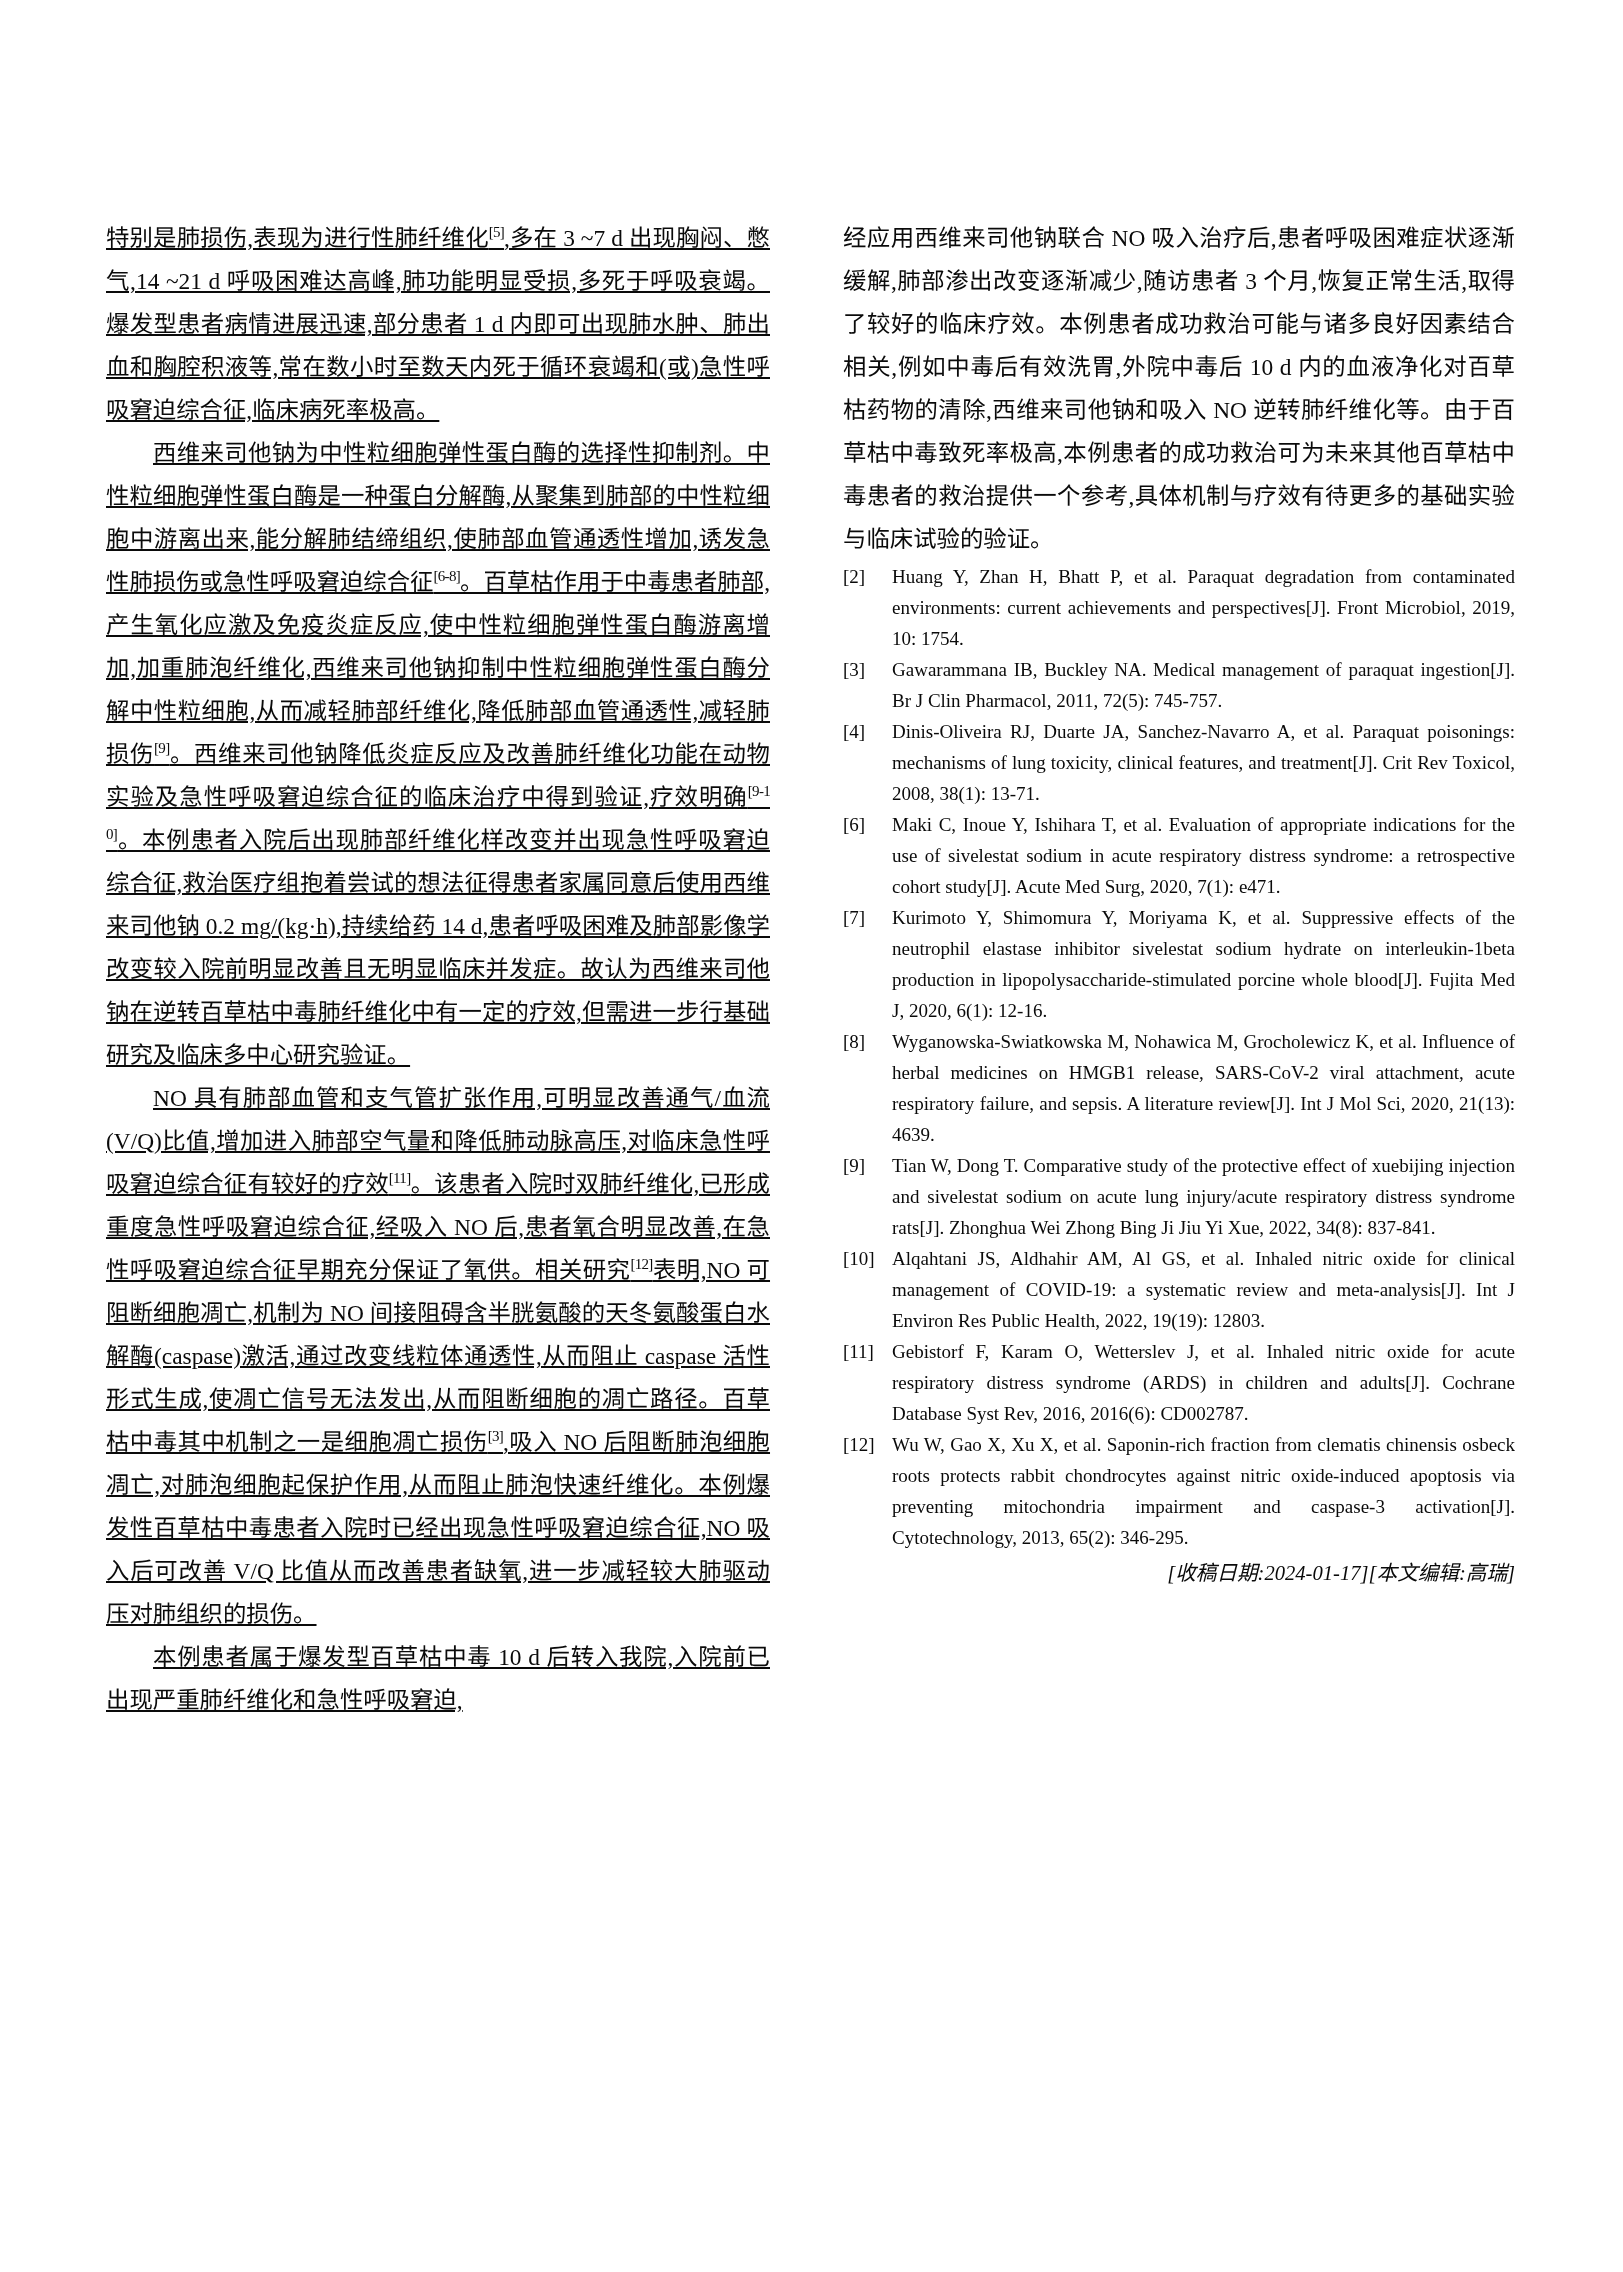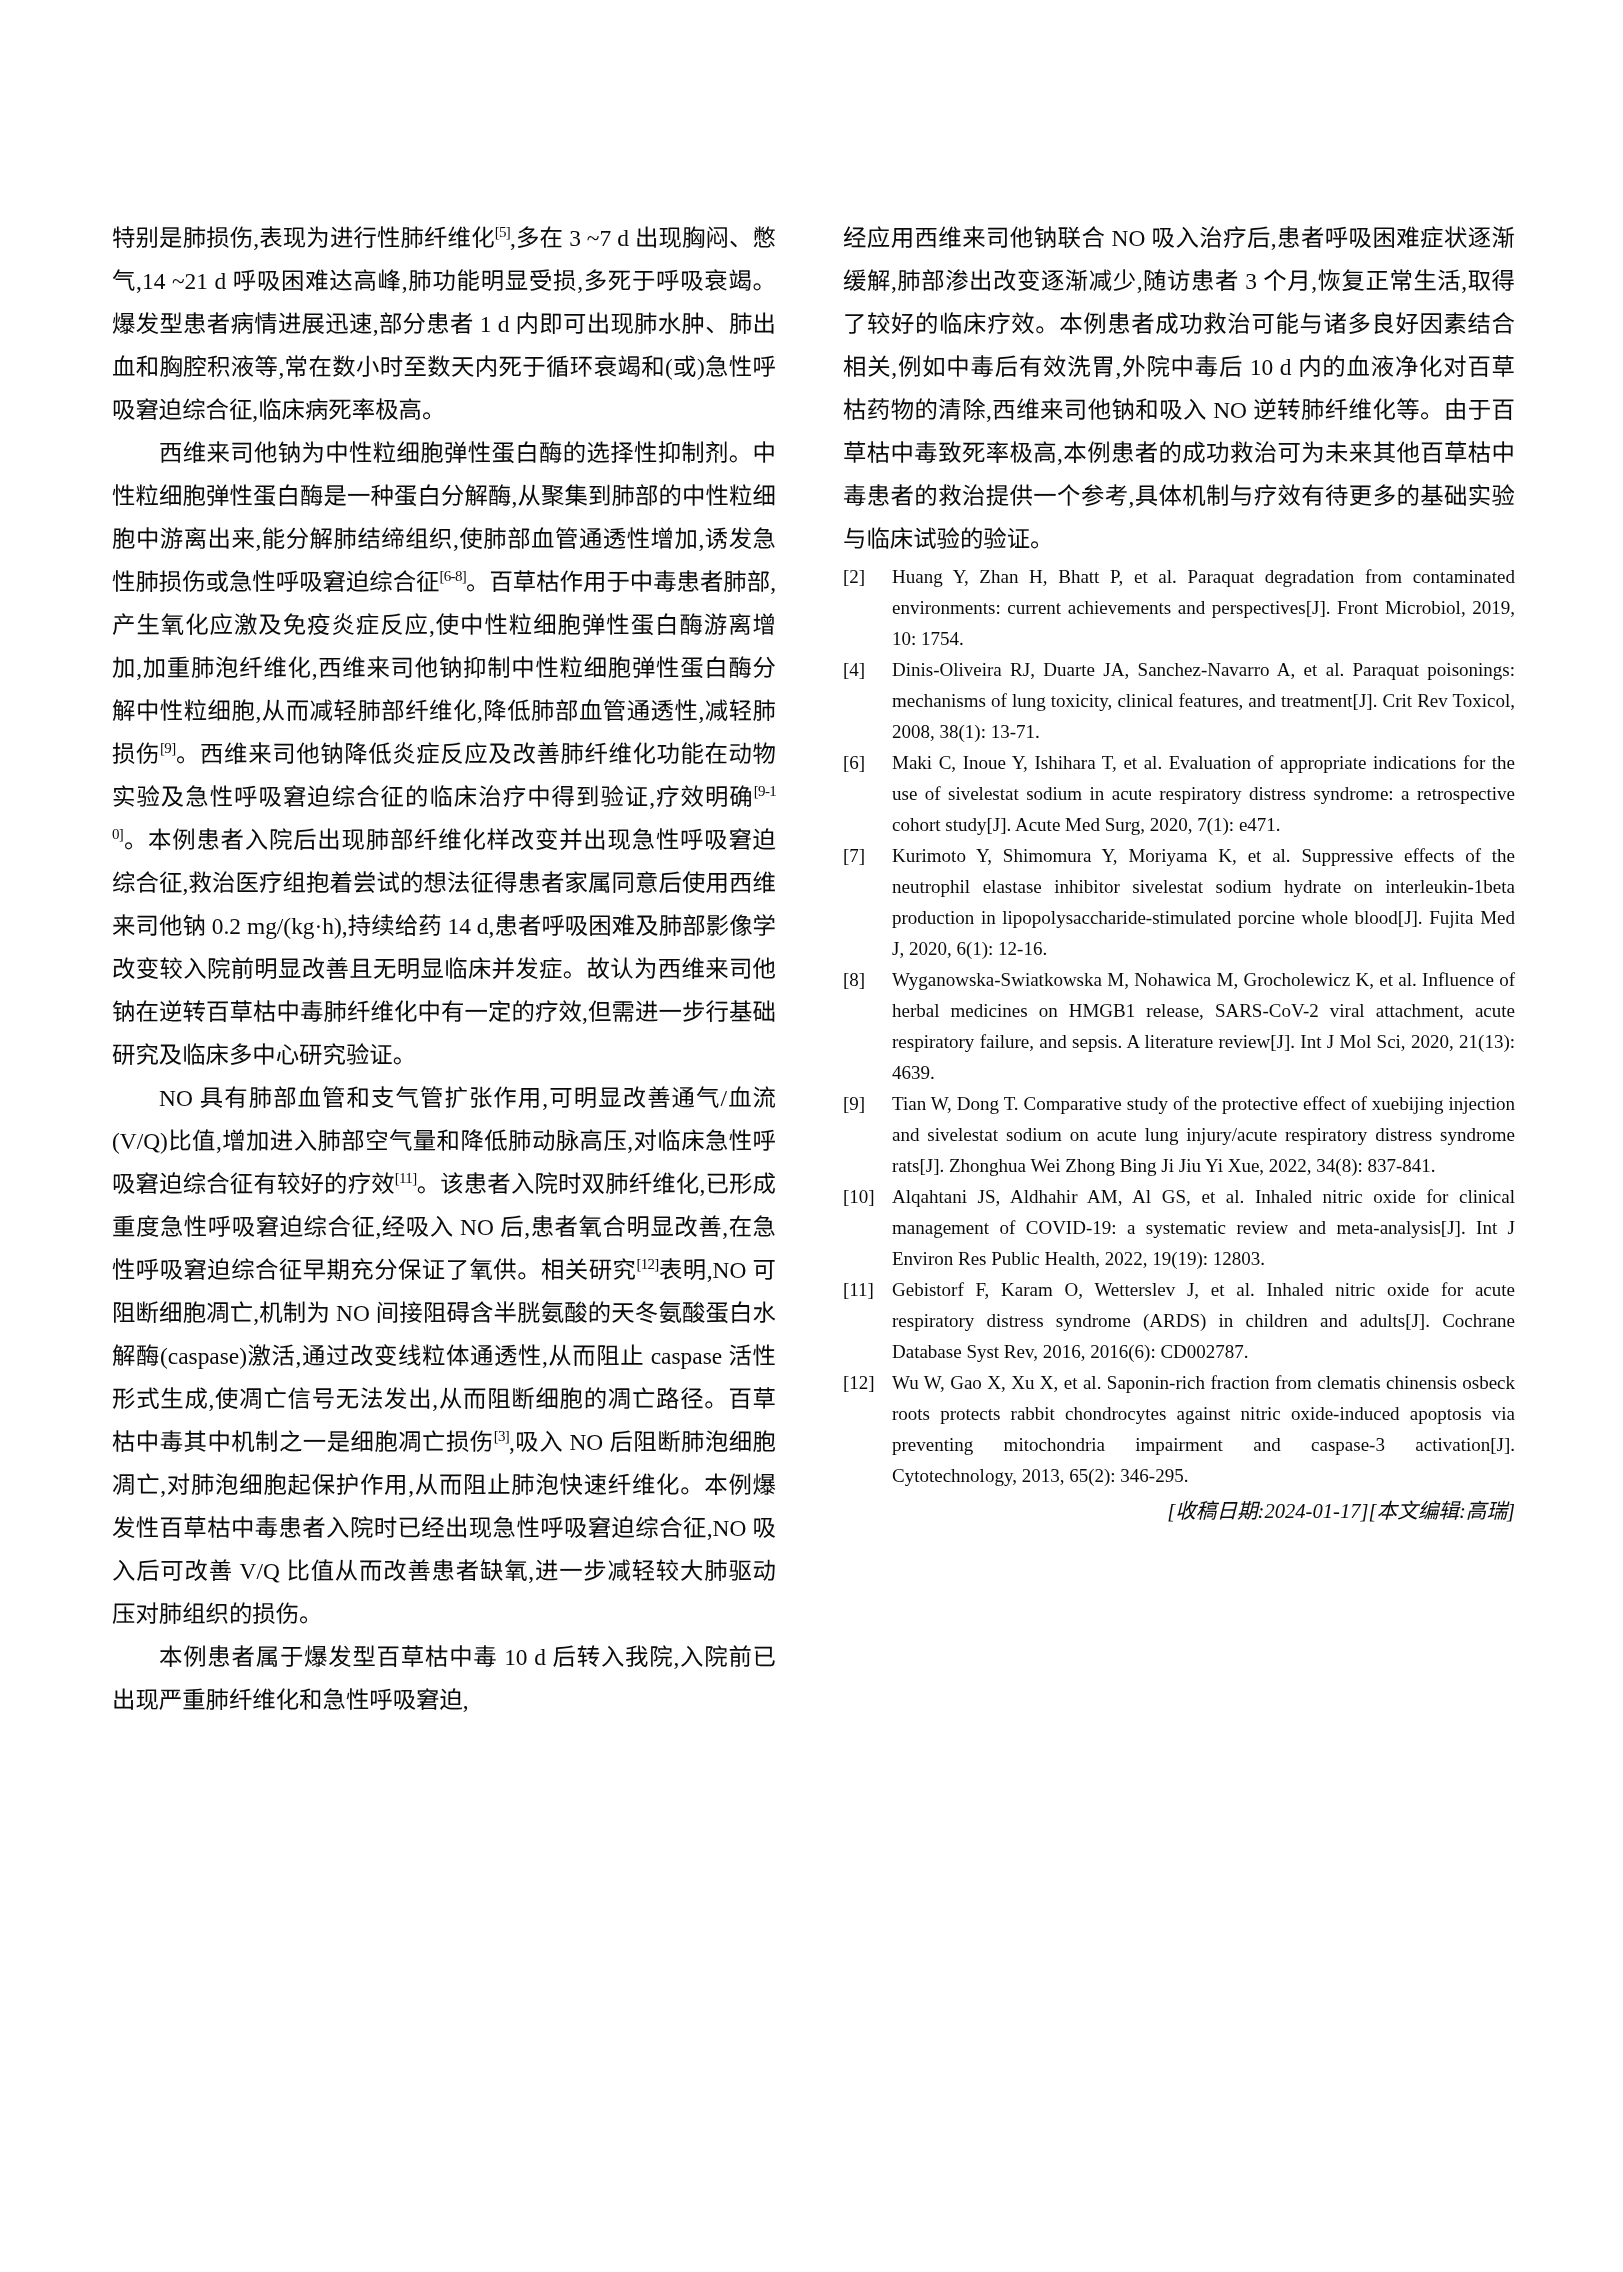--- a/index.html
+++ b/index.html
@@ -10,21 +10,21 @@
     background:#ffffff;
     color:#0a0a0a;
     font-family:"Liberation Serif","DejaVu Serif",serif;
     overflow:hidden;
   }
   .column{
     position:absolute;
     top:217px;
     text-align:justify;
   }
-  .column-left{left:112px;width:664px;}
+  .column-left{left:106px;width:664px;text-decoration:underline;}
   .column-right{left:843px;width:672px;}
   p.para{
     margin:0;
     font-size:23.4px;
     line-height:43px;
     word-break:break-all;
   }
   p.para.indent{text-indent:47px;}
   sup.cite{
     font-size:15px;
@@ -75,20 +75,21 @@
 
   <div class="column column-right">
 
     <div>
         <p class="para">经应用西维来司他钠联合 NO 吸入治疗后,患者呼吸困难症状逐渐缓解,肺部渗出改变逐渐减少,随访患者 3 个月,恢复正常生活,取得了较好的临床疗效。本例患者成功救治可能与诸多良好因素结合相关,例如中毒后有效洗胃,外院中毒后 10 d 内的血液净化对百草枯药物的清除,西维来司他钠和吸入 NO 逆转肺纤维化等。由于百草枯中毒致死率极高,本例患者的成功救治可为未来其他百草枯中毒患者的救治提供一个参考,具体机制与疗效有待更多的基础实验与临床试验的验证。</p>
       </div>
 
 
     <div>
         <div class="ref-item"><span class="ref-label">[2]</span><span>Huang Y, Zhan H, Bhatt P, et al. Paraquat degradation from contaminated environments: current achievements and perspectives[J]. Front Microbiol, 2019, 10: 1754.</span></div>
+        <div class="ref-item"><span class="ref-label">[3]</span><span>Gawarammana IB, Buckley NA. Medical management of paraquat ingestion[J]. Br J Clin Pharmacol, 2011, 72(5): 745-757.</span></div>
         <div class="ref-item"><span class="ref-label">[4]</span><span>Dinis-Oliveira RJ, Duarte JA, Sanchez-Navarro A, et al. Paraquat poisonings: mechanisms of lung toxicity, clinical features, and treatment[J]. Crit Rev Toxicol, 2008, 38(1): 13-71.</span></div>
         <div class="ref-item"><span class="ref-label">[6]</span><span>Maki C, Inoue Y, Ishihara T, et al. Evaluation of appropriate indications for the use of sivelestat sodium in acute respiratory distress syndrome: a retrospective cohort study[J]. Acute Med Surg, 2020, 7(1): e471.</span></div>
         <div class="ref-item"><span class="ref-label">[7]</span><span>Kurimoto Y, Shimomura Y, Moriyama K, et al. Suppressive effects of the neutrophil elastase inhibitor sivelestat sodium hydrate on interleukin-1beta production in lipopolysaccharide-stimulated porcine whole blood[J]. Fujita Med J, 2020, 6(1): 12-16.</span></div>
         <div class="ref-item"><span class="ref-label">[8]</span><span>Wyganowska-Swiatkowska M, Nohawica M, Grocholewicz K, et al. Influence of herbal medicines on HMGB1 release, SARS-CoV-2 viral attachment, acute respiratory failure, and sepsis. A literature review[J]. Int J Mol Sci, 2020, 21(13): 4639.</span></div>
         <div class="ref-item"><span class="ref-label">[9]</span><span>Tian W, Dong T. Comparative study of the protective effect of xuebijing injection and sivelestat sodium on acute lung injury/acute respiratory distress syndrome rats[J]. Zhonghua Wei Zhong Bing Ji Jiu Yi Xue, 2022, 34(8): 837-841.</span></div>
         <div class="ref-item"><span class="ref-label">[10]</span><span>Alqahtani JS, Aldhahir AM, Al GS, et al. Inhaled nitric oxide for clinical management of COVID-19: a systematic review and meta-analysis[J]. Int J Environ Res Public Health, 2022, 19(19): 12803.</span></div>
         <div class="ref-item"><span class="ref-label">[11]</span><span>Gebistorf F, Karam O, Wetterslev J, et al. Inhaled nitric oxide for acute respiratory distress syndrome (ARDS) in children and adults[J]. Cochrane Database Syst Rev, 2016, 2016(6): CD002787.</span></div>
         <div class="ref-item"><span class="ref-label">[12]</span><span>Wu W, Gao X, Xu X, et al. Saponin-rich fraction from clematis chinensis osbeck roots protects rabbit chondrocytes against nitric oxide-induced apoptosis via preventing mitochondria impairment and caspase-3 activation[J]. Cytotechnology, 2013, 65(2): 346-295.</span></div>
       </div>
 

